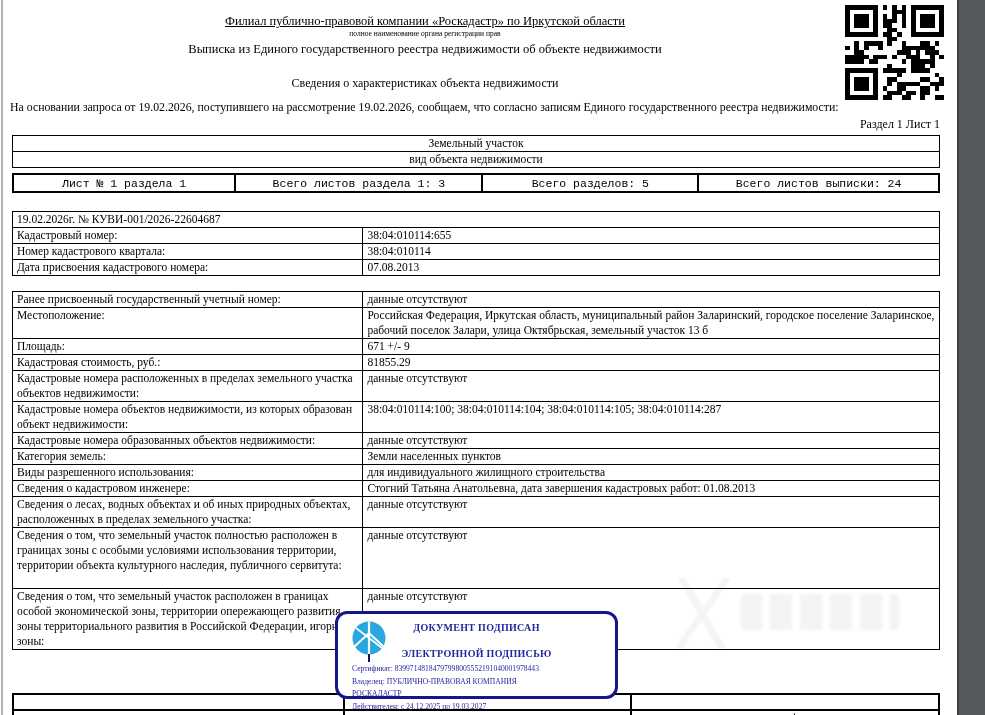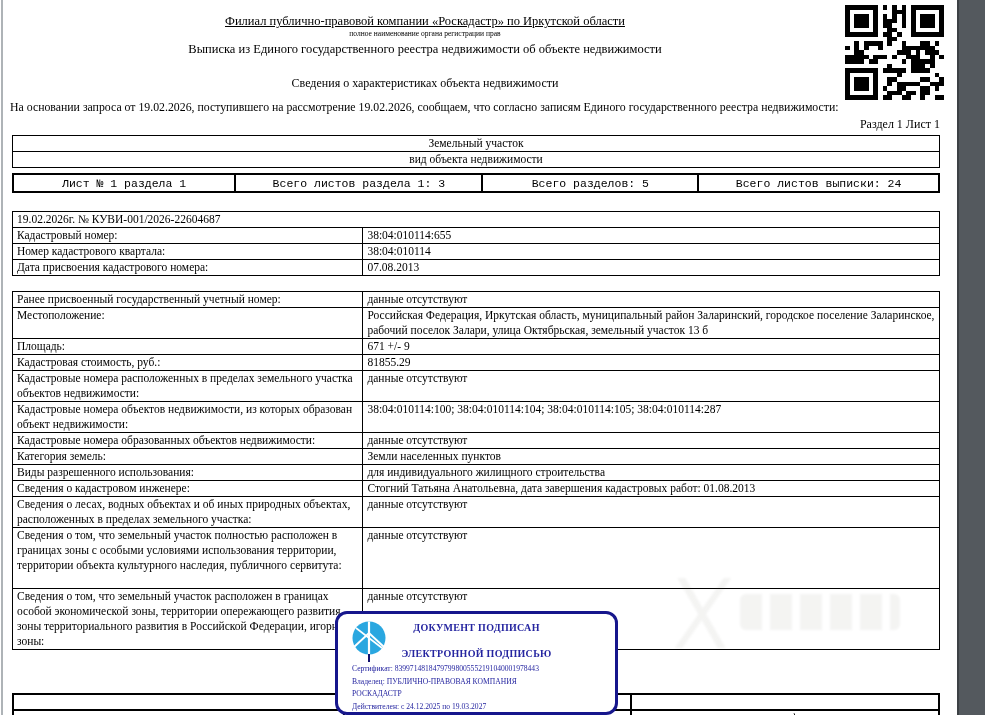--- a/index.html
+++ b/index.html
@@ -38,21 +38,21 @@
 
   
   .tbl-f { margin-top:43px; }
   .tbl-f td { border-width:2px; }
   .tbl-f .empty td { height:16px; }
   .tbl-f .labels td { text-align:center; height:17px; vertical-align:middle; }
   col.f1 { width:35.7%; } col.f2 { width:31%; } col.f3 { width:33.3%; }
 
   
   .stamp {
-    position:absolute; left:335px; top:611px; width:283px; height:104px;
+    position:absolute; left:335px; top:611px; width:283px; height:88px;
     background:#fff; border:3px solid #16168c; border-radius:12px; z-index:5;
   }
   .stamp-logo { position:absolute; left:12px; top:7px; width:38px; height:42px; }
   .stamp-title { margin-top:7px; text-align:center; font-size:10px; font-weight:bold;
     color:#2525a0; line-height:13.5px; letter-spacing:.3px; }
   .stamp-small { margin:2px 0 0 14px; font-size:7.6px; color:#2525a0; line-height:10.5px; }
   .stamp-small.first { margin-top:4px; }
 
   
   .qr { position:absolute; left:845px; top:5px; width:99px; height:95px; }

